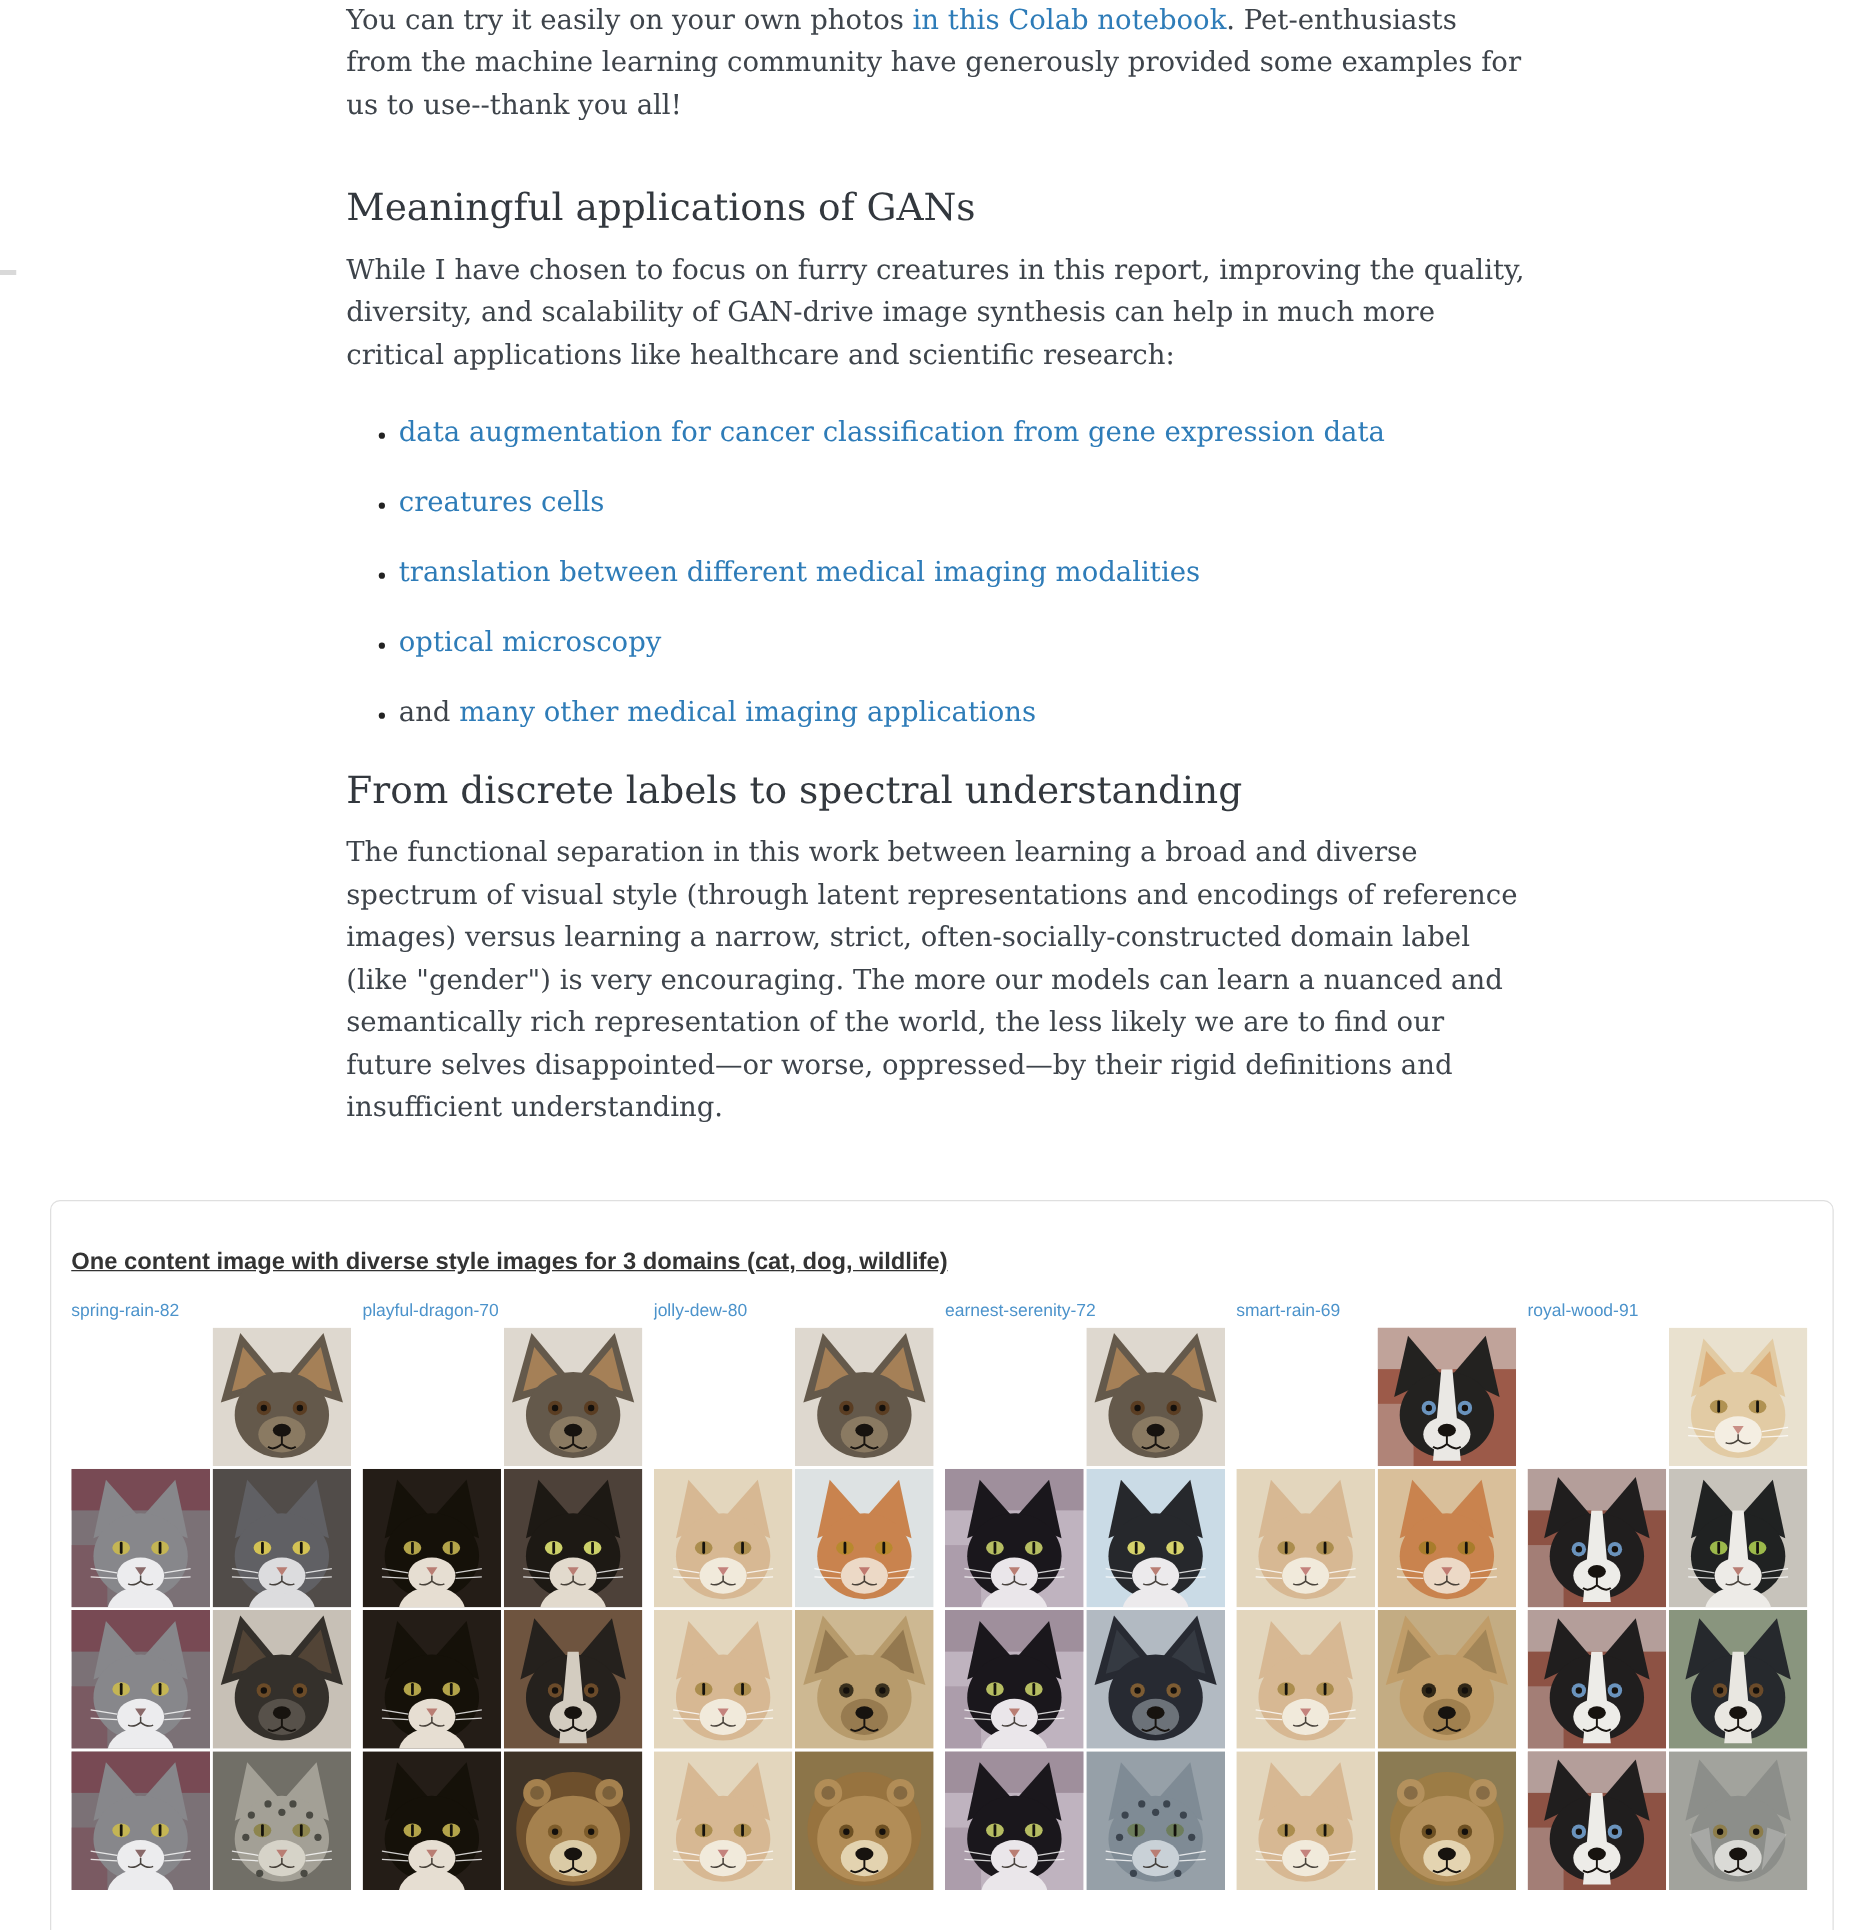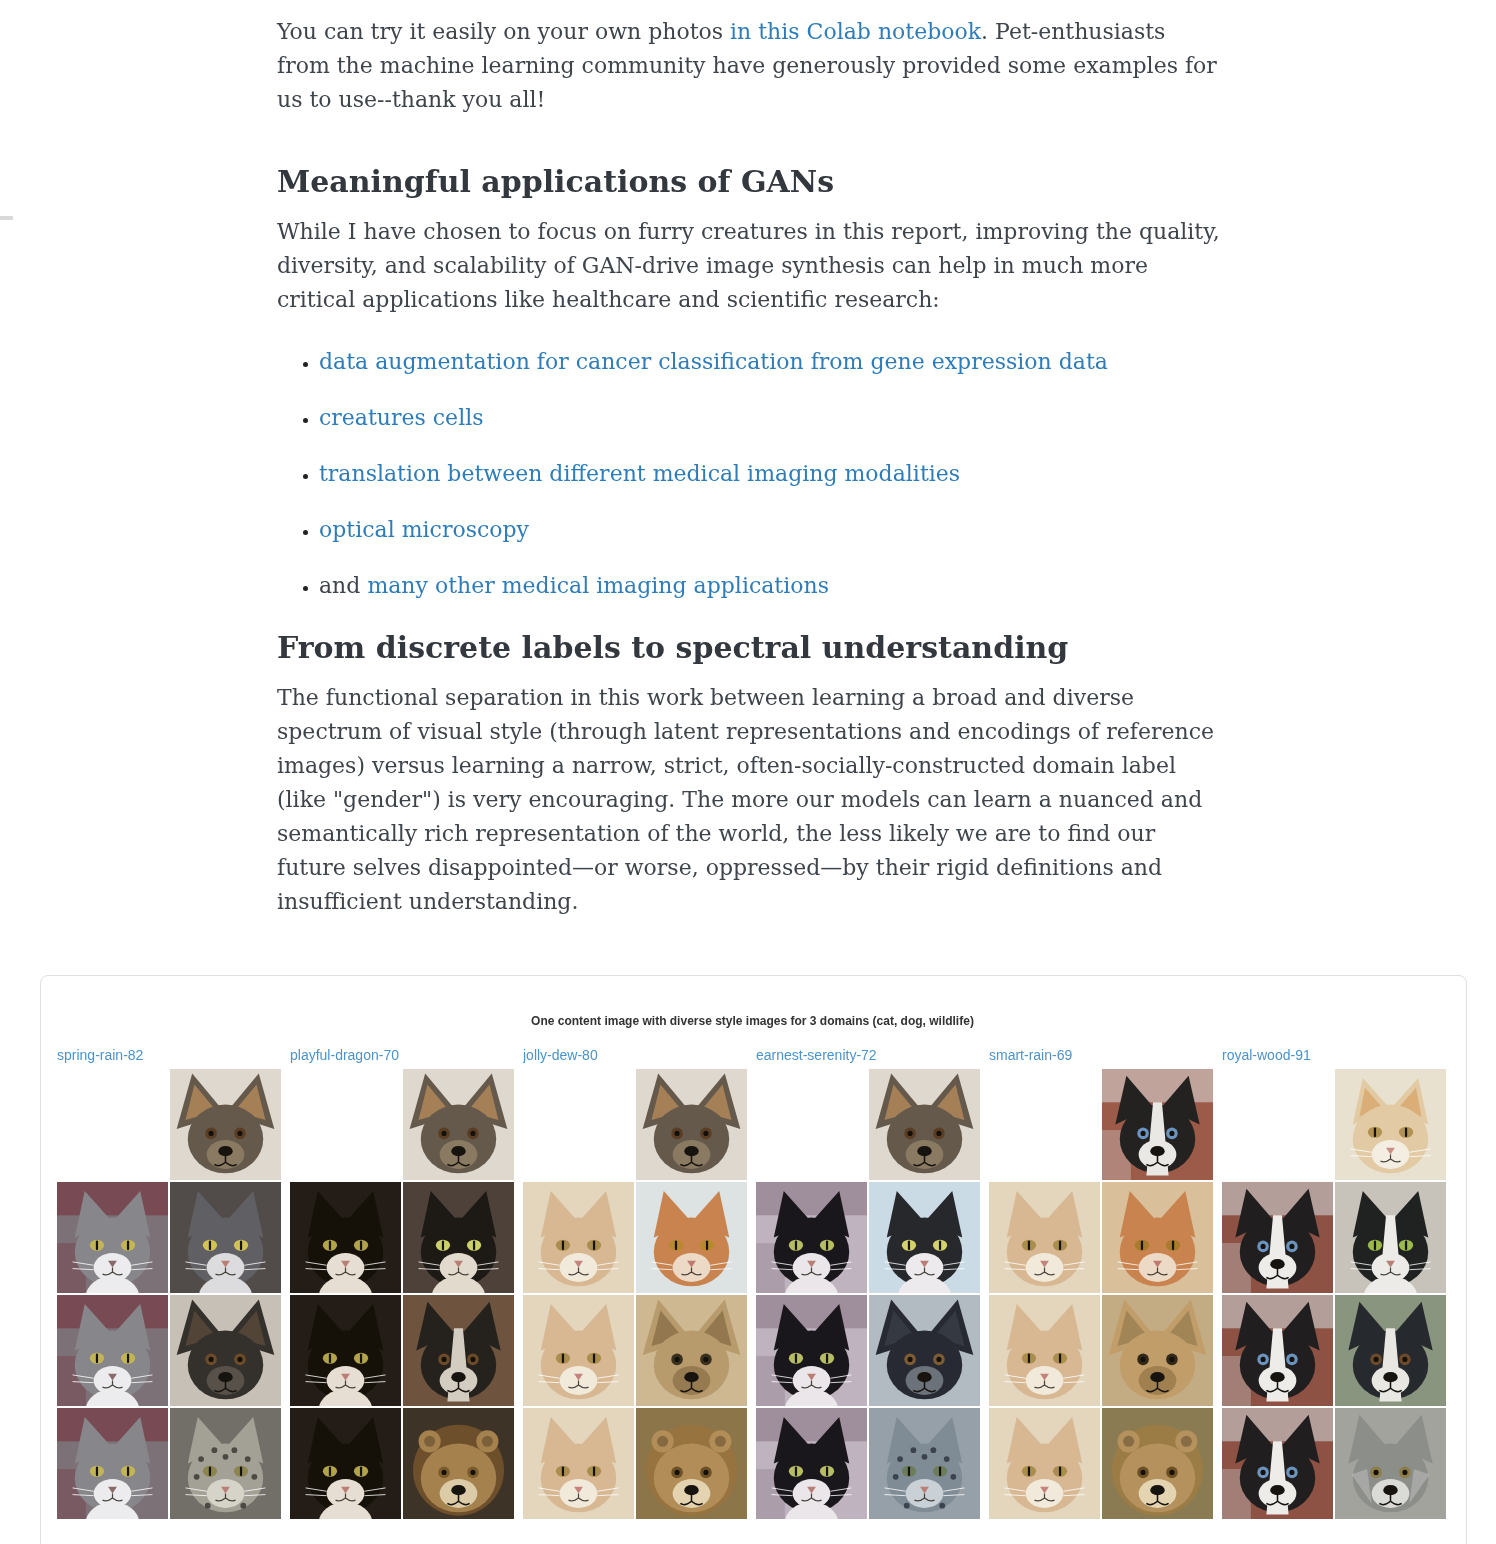--- a/index.html
+++ b/index.html
@@ -7,39 +7,39 @@
     --caption:#4b4b4b; --border:#dfdfdf;
   }
   *{box-sizing:border-box}
   html,body{margin:0;padding:0}
   body{
     width:1496px;height:1544px;overflow:hidden;background:#fff;
     font-family:"DejaVu Serif",serif;color:var(--text);
     position:relative;
   }
   .left-dash{position:absolute;left:0;top:216px;width:13px;height:4px;background:#d9d9d9}
-  .content{width:948px;margin-left:277px;padding-top:15px;font-size:22px;line-height:34px}
+  .content{width:948px;margin-left:277px;font-size:22px;line-height:34px}
   .content p{margin:0 0 26px}
   .content a{color:var(--link);text-decoration:none;cursor:pointer}
-  h2{font-family:"DejaVu Serif",serif;font-weight:700;color:var(--head);
+  h2{font-family:"DejaVu Serif",serif;font-weight:400;color:var(--head);
      font-size:30px;line-height:38px;margin:46px 0 14px}
   h2.second{margin-top:26px}
   ul.apps{margin:28px 0 0;padding-left:42px;list-style:disc}
   ul.apps li{margin-bottom:22px}
   ul.apps li::marker{color:#222;font-size:15px}
   p.spectral{margin-bottom:0}
   
   .panel{
     margin:56px 0 0 40px;width:1427px;height:620px;
     border:1px solid var(--border);border-radius:8px;background:#fff;
     padding:38px 0 30px 16px;
   }
   .panel-title{
-    font-family:"Liberation Sans",sans-serif;font-size:12px;font-weight:700;
-    color:#333;text-align:center;padding-right:18px;
+    font-family:"Liberation Sans",sans-serif;font-size:19px;font-weight:700;
+    color:#333;text-align:left;padding-right:18px;text-decoration:underline;
   }
   .groups{display:flex;gap:9px;margin-top:19px}
   .group{width:224px;flex:0 0 auto}
   .run-name{
     font-family:Liberation Sans, sans-serif;font-size:14px;color:var(--run);
     margin-bottom:6px;white-space:nowrap;overflow:hidden;cursor:pointer;
   }
   .imgs{display:grid;grid-template-columns:111px 111px;grid-auto-rows:111px;gap:2px}
   .cell{width:111px;height:111px;overflow:hidden}
   .cell.empty{background:#fff}

